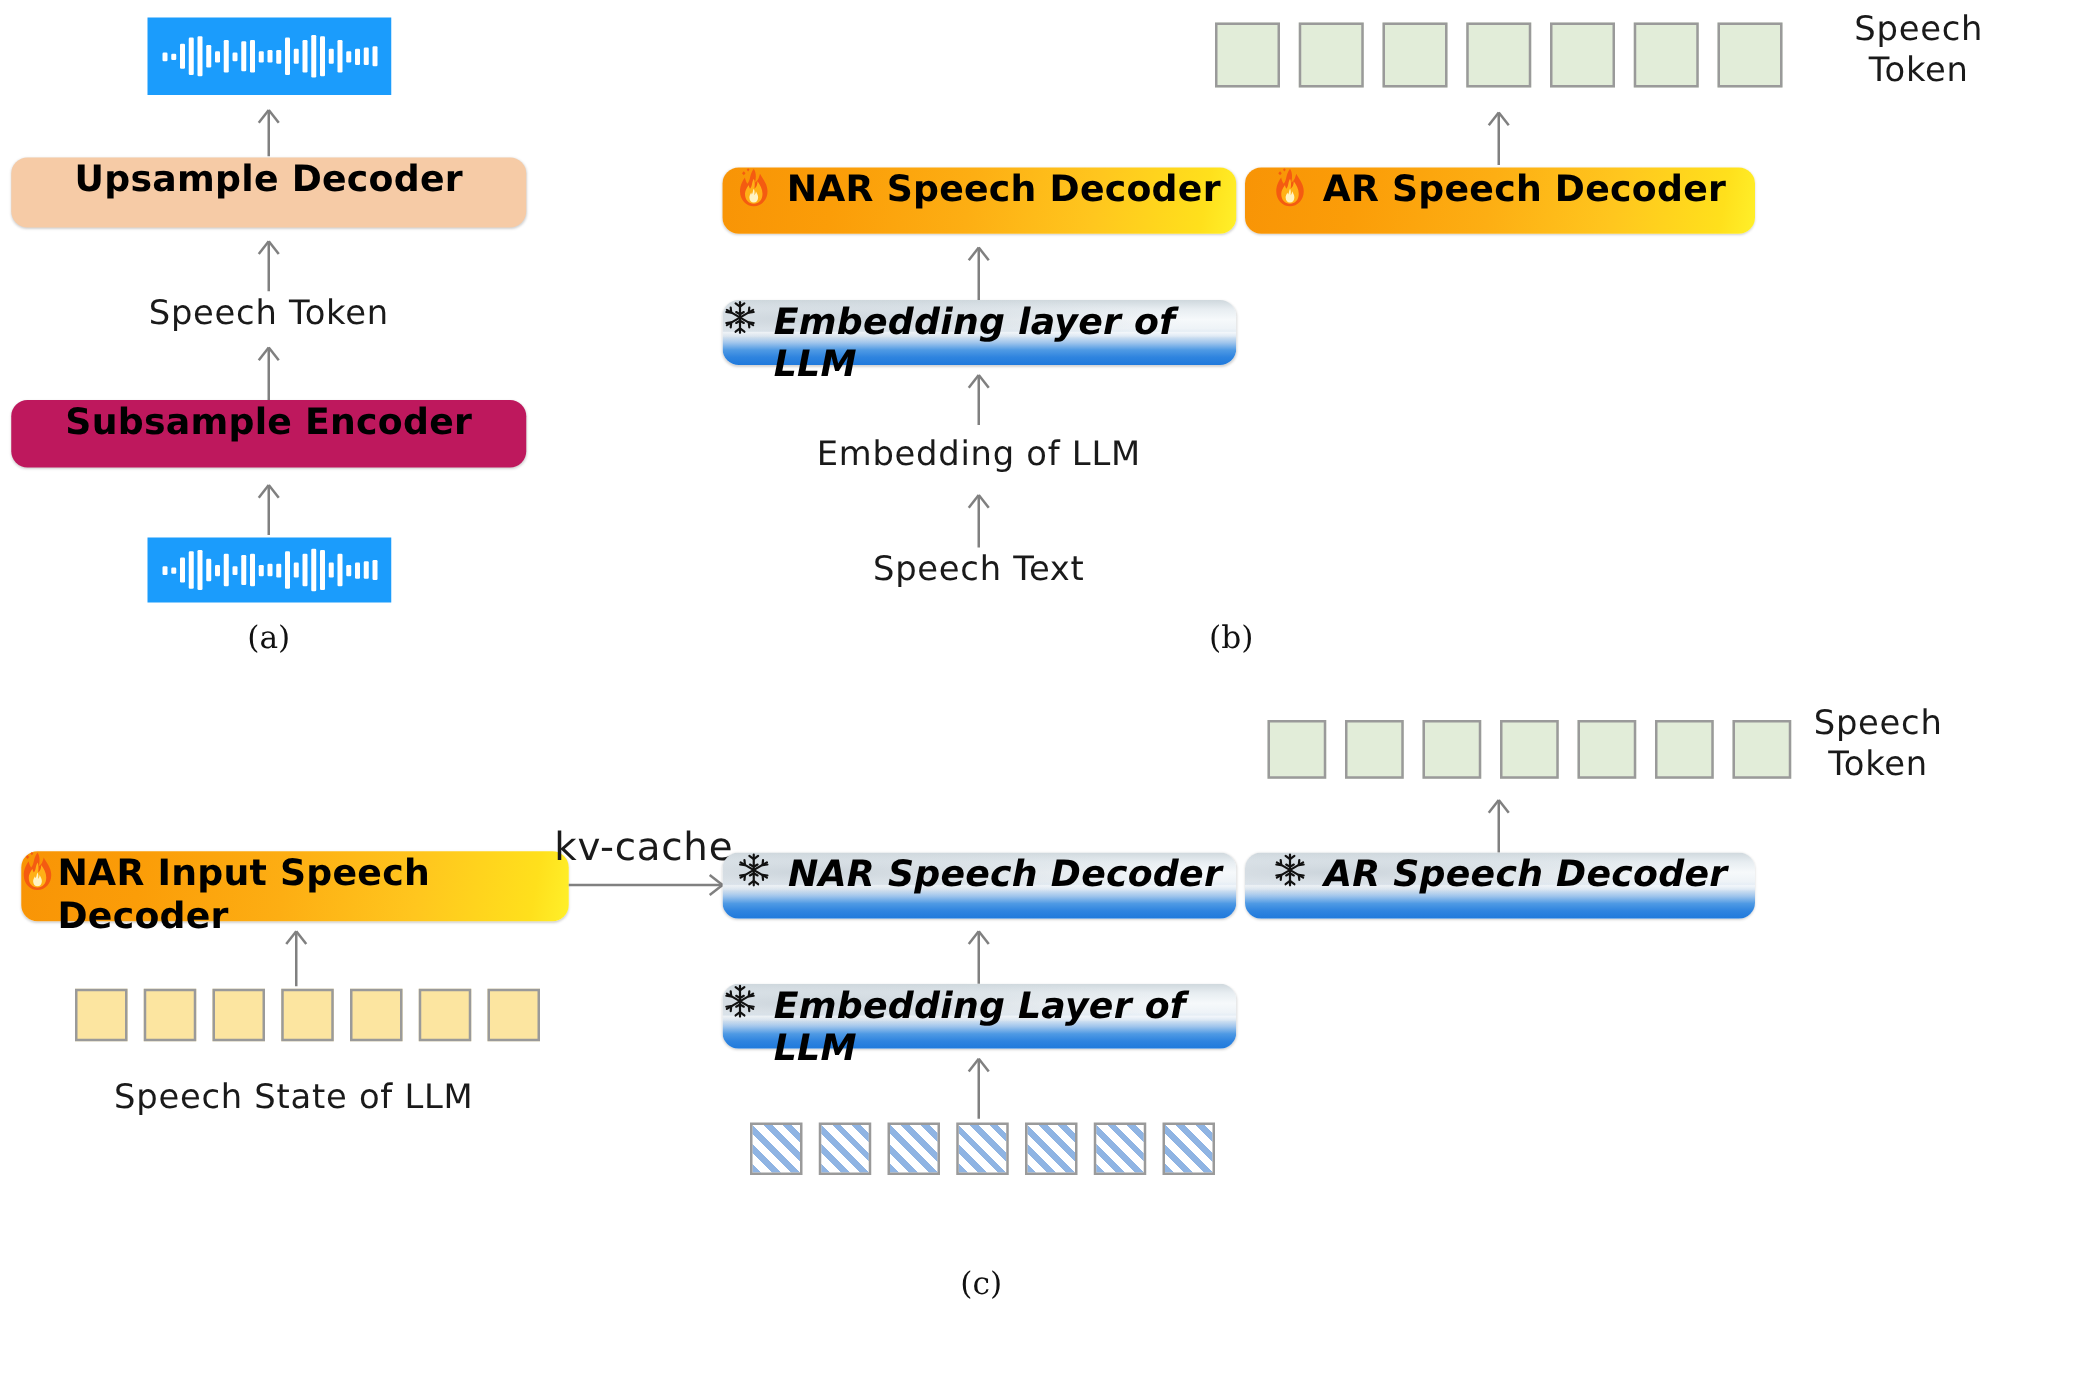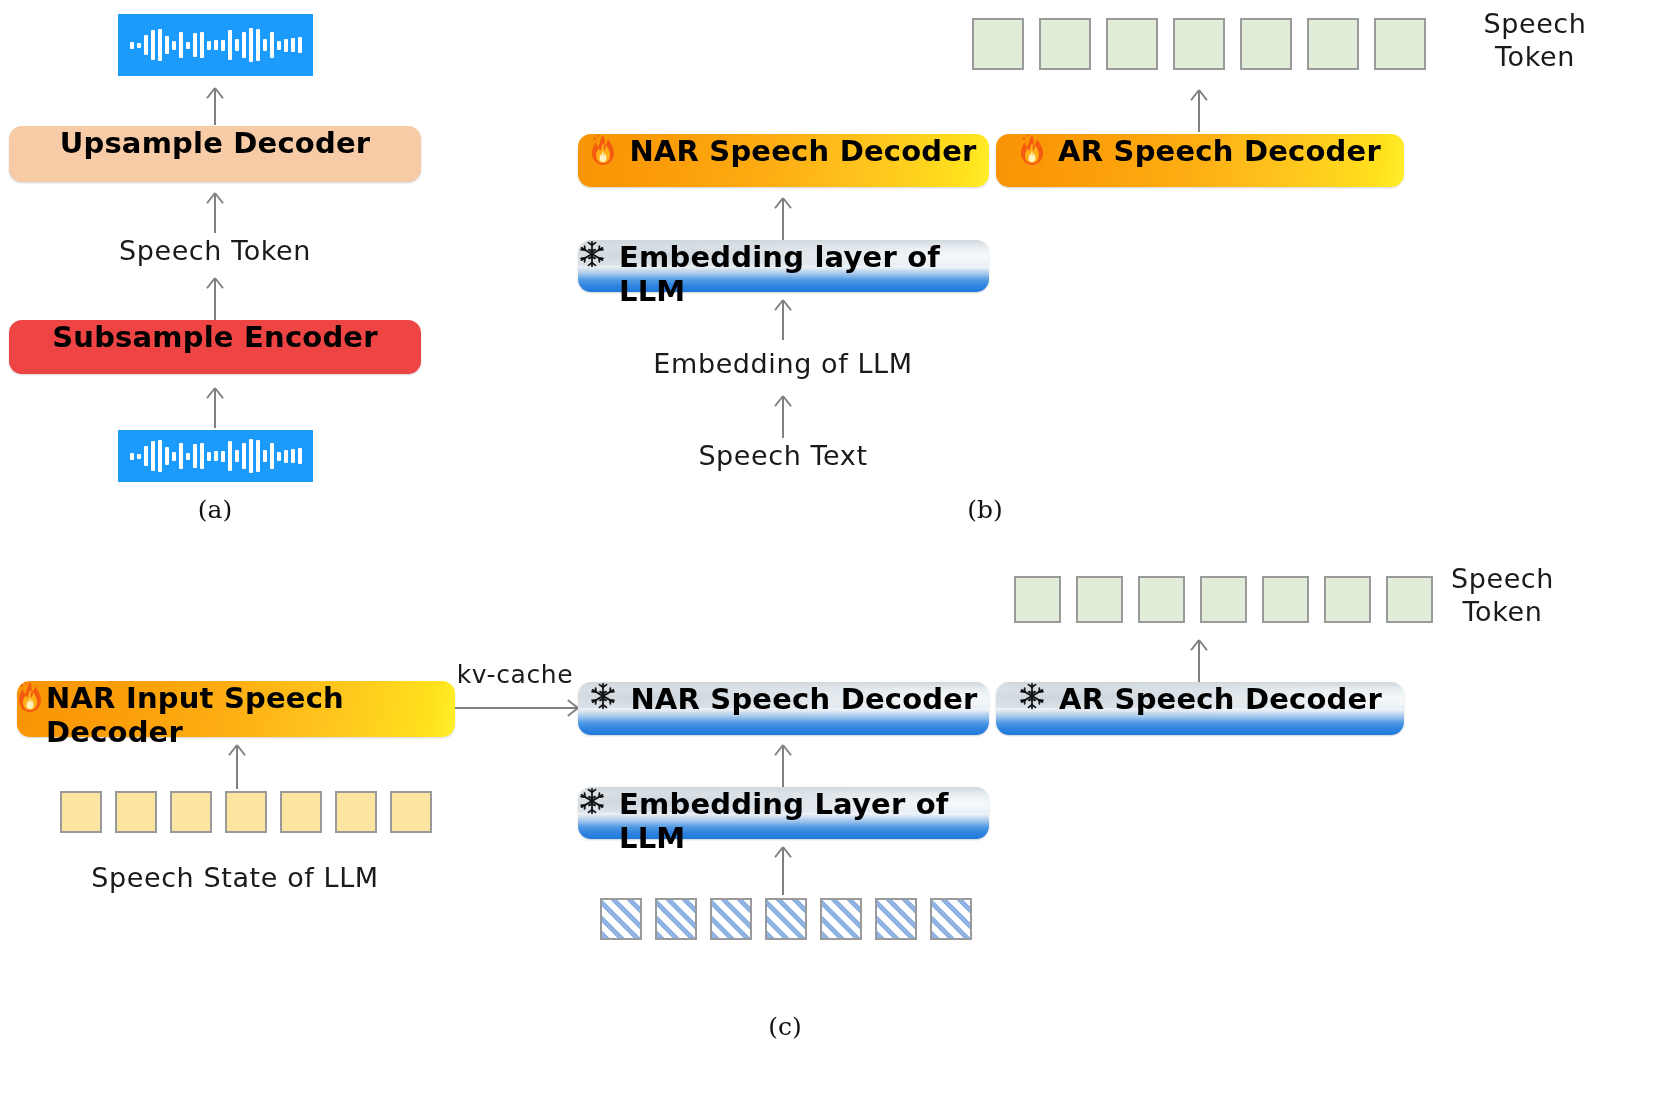--- a/index.html
+++ b/index.html
@@ -12,56 +12,57 @@
 
   
   .abs{position:absolute;box-sizing:border-box;}
 
   
   .hand{
     font-family:"DejaVu Sans","Liberation Sans",sans-serif;
     font-size:27px;color:#1a1a1a;letter-spacing:.6px;
     text-align:center;white-space:pre;line-height:1.22;
   }
-  .hand.small{font-size:25px;}
+  .hand.small{font-size:31px;}
   .panel-label{
     font-family:"DejaVu Serif","Liberation Serif",serif;
     font-size:25px;color:#111;text-align:center;
   }
 
   
   .bar{
     border-radius:13px;display:flex;align-items:flex-start;justify-content:center;
     font-weight:bold;color:#000;letter-spacing:.2px;
     box-shadow:0 1px 2px rgba(0,0,0,.18);
   }
   .bar .lbl{font-size:29px;font-weight:bold;}
 
   .bar-peach{background:#f6cba6;}
-  .bar-green{background:#ef4444;}
+  .bar-green{background:#be185d;}
 
   
   .bar-fire{
     background:linear-gradient(100deg,#f89406 0%,#fb9d08 22%,#fdae13 48%,#ffc61e 72%,#ffe01c 93%,#fff02a 100%);
   }
   
   .bar-ice{
     background:
       linear-gradient(180deg, rgba(255,255,255,0) 0%, rgba(255,255,255,0) 48%, rgba(255,255,255,.55) 50%, rgba(255,255,255,0) 58%),
       radial-gradient(120% 60% at 18% 30%, rgba(196,206,214,.85) 0%, rgba(255,255,255,0) 60%),
       linear-gradient(180deg,
         #cfd8dd 0%,
         #e7edf1 14%,
         #f6f9fb 30%,
         #eef3f7 44%,
         #d6e4f2 56%,
         #9ec4ec 66%,
         #4f9ae4 77%,
         #2f84df 88%,
         #1f79dc 100%);
+    font-style: italic;
   }
   .bar-ice .lbl{color:#000;}
 
   
   .icon-wrap{display:inline-flex;align-items:center;justify-content:center;margin-right:13px;}
 
   
   .arrow-up{position:absolute;}
   .arrow-up .shaft{position:absolute;left:50%;top:0;width:2px;height:100%;background:#808080;transform:translateX(-50%);}
   .arrow-up .headL{position:absolute;left:50%;top:0;width:2px;height:13px;background:#808080;

